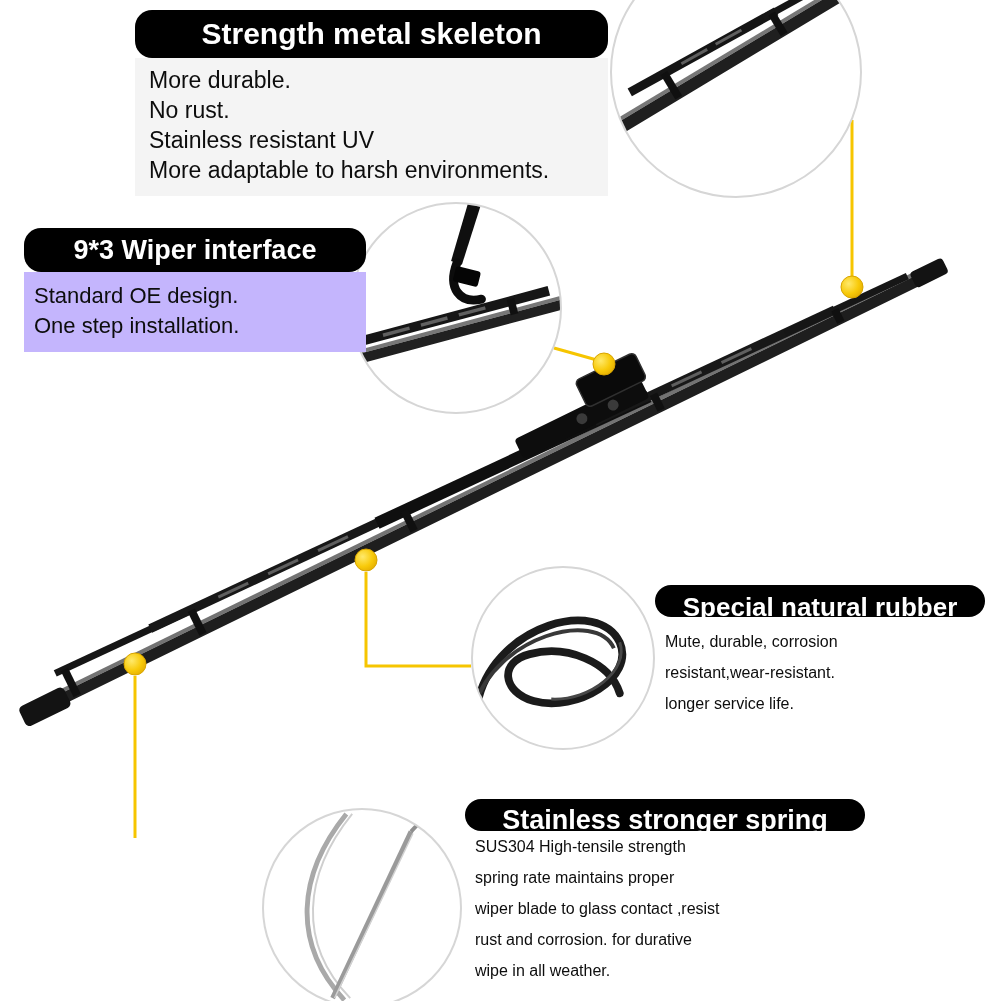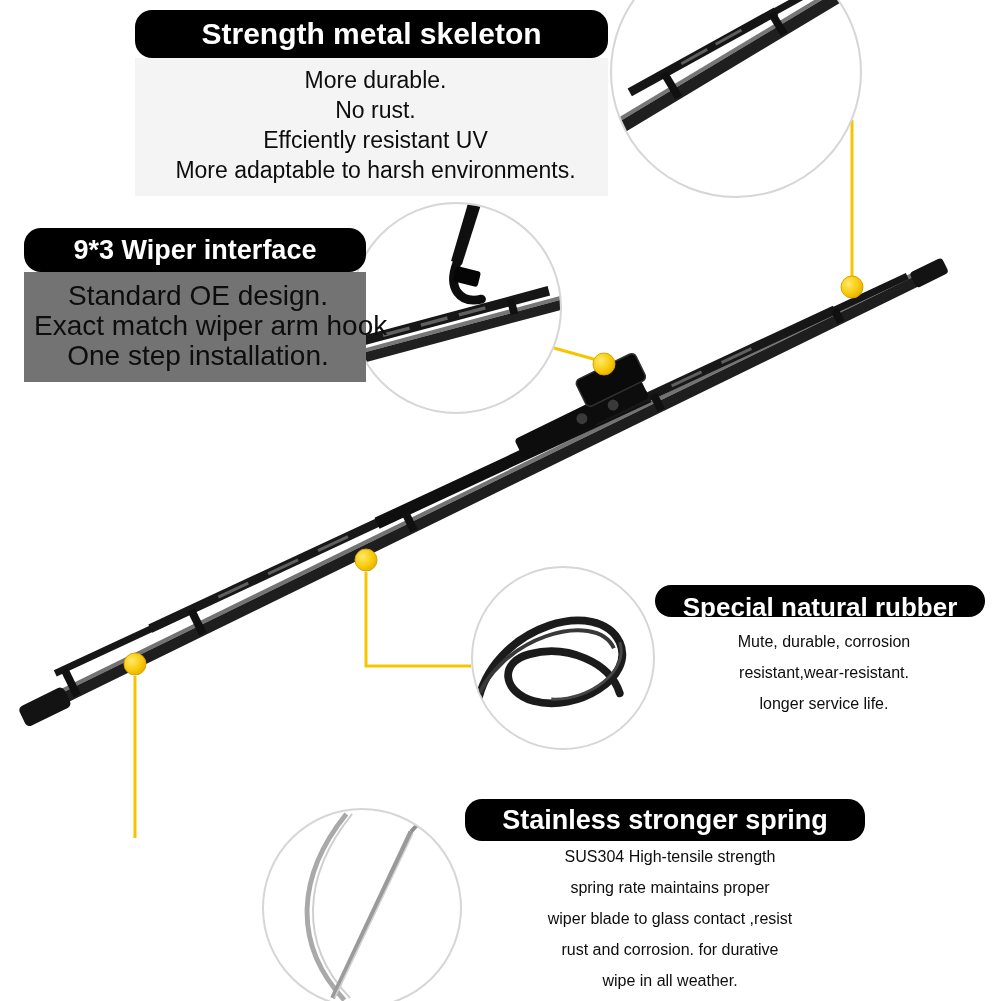--- a/index.html
+++ b/index.html
@@ -20,37 +20,37 @@
   .inset-hook   { left:350px; top:202px;  width:212px; height:212px; }
   .inset-rubber { left:471px; top:566px;  width:184px; height:184px; }
   .inset-spring { left:262px; top:808px;  width:200px; height:200px; }
   .inset svg { display:block; width:100%; height:100%; }
 
   .callout { position:absolute; z-index:6; }
   .banner {
     background:#000; color:#fff; font-weight:bold;
     text-align:center; white-space:nowrap; overflow:hidden;border-radius:17px;
   }
-  .body { color:#0d0d0d;text-align:center; }
+  .body { color:#0d0d0d; }
   .line { white-space:nowrap; }
 
   .c1 { left:135px; top:10px;  width:473px; }
   .c1 .banner { height:48px; line-height:48px; font-size:30px; }
   .c1 .body   { background:#f4f4f4; padding:7px 6px 11px 14px; font-size:23px; line-height:30px; }
 
   .c2 { left:24px;  top:228px; width:342px; }
   .c2 .banner { height:44px; line-height:44px; font-size:27px; }
-  .c2 .body   { background:#737373; padding:9px 4px 11px 10px; font-size:28px; line-height:30px; }
+  .c2 .body   { background:#c4b5fd; padding:9px 4px 11px 10px; font-size:22px; line-height:30px; }
 
   .c3 { left:655px; top:585px; width:330px; }
   .c3 .banner { height:32px; line-height:44px; font-size:26px; }
   .c3 .body   { padding:9px 2px 0 10px; font-size:16px; line-height:31px; }
 
   .c4 { left:465px; top:799px; width:400px; }
-  .c4 .banner { height:42px; line-height:42px; font-size:27px; }
+  .c4 .banner { height:32px; line-height:42px; font-size:27px; }
   .c4 .body   { padding:0 0 0 10px; font-size:16px; line-height:31px; }
 </style>
 </head>
 <body>
 
 <div class="stage">
 
   <svg class="layer blade-layer" width="1001" height="1001" viewBox="0 0 1001 1001">
     <g transform="translate(26 716) rotate(-26.05)">
 
@@ -151,30 +151,29 @@
       <line x1="152" y1="24" x2="72" y2="192" stroke="#d2d2d2" stroke-width="1.5"></line>
       <line x1="150" y1="22" x2="163" y2="8" stroke="#8f8f8f" stroke-width="4"></line>
     </svg>
   </div>
 
   <section class="callout c1">
     <div class="banner">Strength metal skeleton</div>
     <div class="body">
       <div class="line">More durable.</div>
       <div class="line">No rust.</div>
-      <div class="line">Effciently resistant UV</div>
+      <div class="line">Stainless resistant UV</div>
       <div class="line">More adaptable to harsh environments.</div>
     </div>
   </section>
 
   <section class="callout c2">
     <div class="banner">9*3 Wiper interface</div>
     <div class="body">
       <div class="line">Standard OE design.</div>
-      <div class="line">Exact match wiper arm hook</div>
       <div class="line">One step installation.</div>
     </div>
   </section>
 
   <section class="callout c3">
     <div class="banner">Special natural rubber</div>
     <div class="body">
       <div class="line">Mute, durable, corrosion</div>
       <div class="line">resistant,wear-resistant.</div>
       <div class="line">longer service life.</div>

